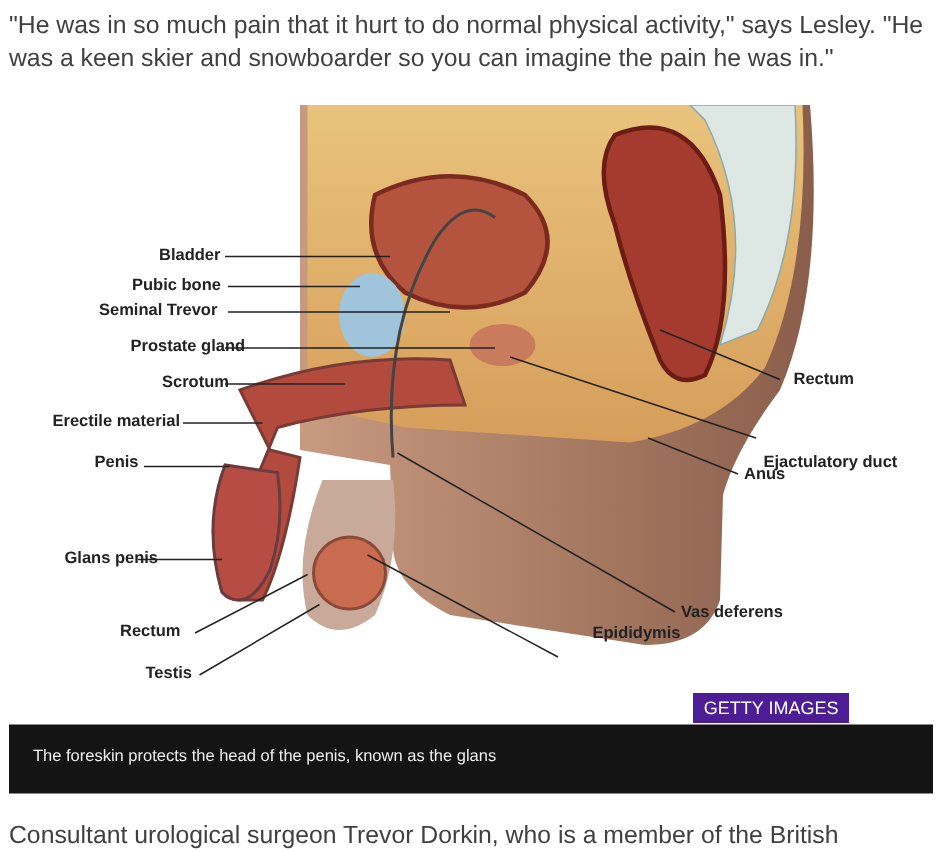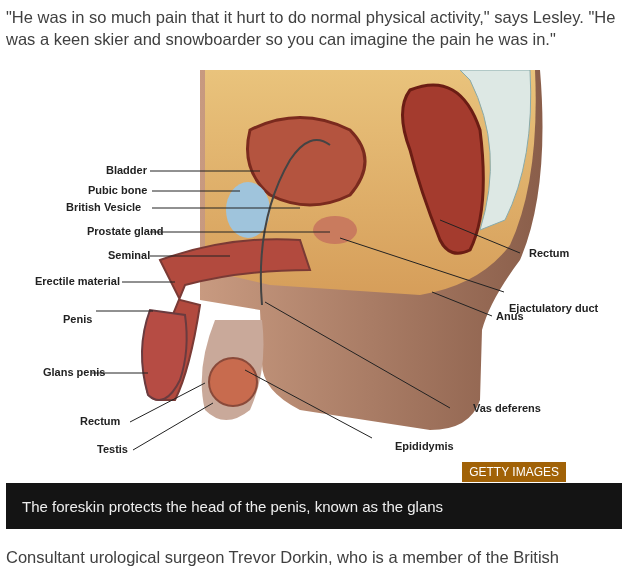--- a/index.html
+++ b/index.html
@@ -3,22 +3,22 @@
 <meta charset="utf-8">
 <style>
   html, body { margin:0; padding:0; background:#fff; }
   body { width:626px; height:568px; overflow:hidden; position:relative; font-family:"Liberation Sans", sans-serif; color:#404040; }
   .para { position:absolute; left:6px; font-size:16.5px; line-height:22px; color:#404040; margin:0; }
   #p1 { top:6px; width:616px; }
   #p2 { top:546px; width:616px; white-space:nowrap; }
   .figure { position:absolute; left:0; top:70px; width:570px; height:460px; }
   .illus { position:absolute; left:0; top:0; width:626px; height:394px; }
   .lbl { position:absolute; font-size:11px; font-weight:bold; color:#222; white-space:nowrap; font-family:"Liberation Sans", sans-serif; }
-  .credit { position:absolute; right:4px; top:392px; background:#a16207; color:#fff; font-size:12px; padding:3px 7px; }
-  .caption { position:absolute; left:6px; top:413px; width:616px; height:46px; background:#141414; color:#eee; font-size:15px;text-align:right; }
+  .credit { position:absolute; right:4px; top:392px; background:#4c1d95; color:#fff; font-size:12px; padding:3px 7px; }
+  .caption { position:absolute; left:6px; top:413px; width:616px; height:46px; background:#141414; color:#eee; font-size:11px;text-align:right; }
   .caption span { position:absolute; left:16px; top:15px; }
 </style>
 </head>
 <body>
 
 <p class="para" id="p1">"He was in so much pain that it hurt to do normal physical activity," says Lesley. "He was a keen skier and snowboarder so you can imagine the pain he was in."</p>
 
 <div class="figure">
   <svg class="illus" viewBox="0 0 626 394" width="626" height="394">
     <defs>
@@ -67,33 +67,33 @@
       <line x1="440" y1="150" x2="520" y2="183"></line>
       <line x1="340" y1="168" x2="504" y2="222"></line>
       <line x1="432" y1="222" x2="492" y2="246"></line>
       <line x1="265" y1="232" x2="450" y2="338"></line>
       <line x1="245" y1="300" x2="372" y2="368"></line>
     </g>
   </svg>
 
   <span class="lbl" style="left:106px;top:94px;">Bladder</span>
   <span class="lbl" style="left:88px;top:114px;">Pubic bone</span>
-  <span class="lbl" style="left:66px;top:131px;">British Vesicle</span>
+  <span class="lbl" style="left:66px;top:131px;">Seminal Trevor</span>
   <span class="lbl" style="left:87px;top:155px;">Prostate gland</span>
-  <span class="lbl" style="left:108px;top:179px;">Seminal</span>
+  <span class="lbl" style="left:108px;top:179px;">Scrotum</span>
   <span class="lbl" style="left:35px;top:205px;">Erectile material</span>
-  <span class="lbl" style="left:63px;top:243px;">Penis</span>
+  <span class="lbl" style="left:63px;top:232px;">Penis</span>
   <span class="lbl" style="left:43px;top:296px;">Glans penis</span>
   <span class="lbl" style="left:80px;top:345px;">Rectum</span>
   <span class="lbl" style="left:97px;top:373px;">Testis</span>
   <span class="lbl" style="left:529px;top:177px;">Rectum</span>
   <span class="lbl" style="left:509px;top:216px;margin-top:16px;">Ejactulatory duct</span>
   <span class="lbl" style="left:496px;top:240px;">Anus</span>
-  <span class="lbl" style="left:454px;top:332px;margin-left:19px;">Vas deferens</span>
-  <span class="lbl" style="left:375px;top:370px;padding-left:20px;">Epididymis</span>
+  <span class="lbl" style="left:454px;top:332px;">Vas deferens</span>
+  <span class="lbl" style="left:375px;top:346px;padding-left:20px;">Epididymis</span>
 
   <div class="credit">GETTY IMAGES</div>
   <div class="caption">
     <span>The foreskin protects the head of the penis, known as the glans</span>
   </div>
 </div>
 
 <p class="para" id="p2">Consultant urological surgeon Trevor Dorkin, who is a member of the British</p>
 
 </body></html>

